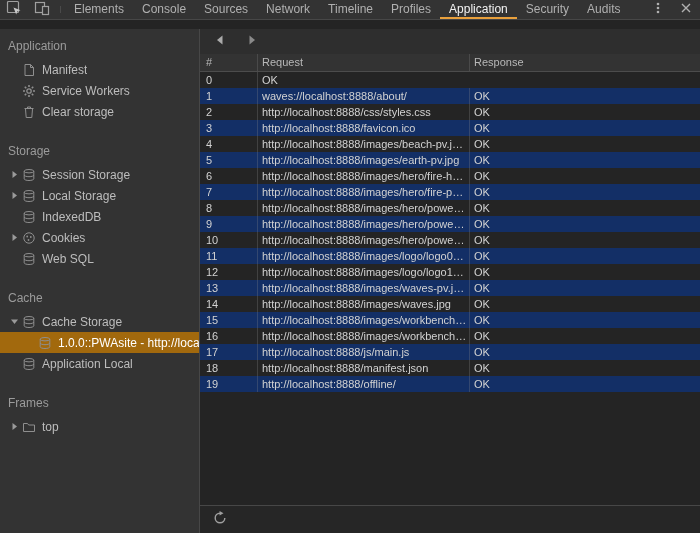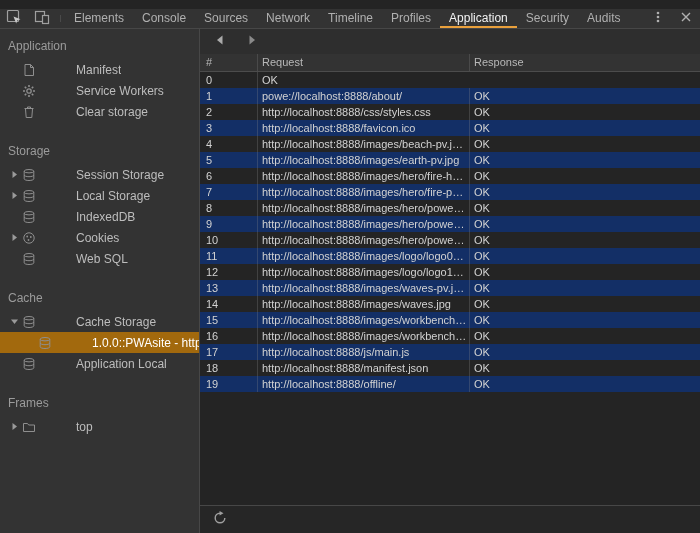--- a/index.html
+++ b/index.html
@@ -8,21 +8,21 @@
     background: #242424;
     font-family: "Liberation Sans", "DejaVu Sans", sans-serif;
     font-size: 12px;
     color: #c8c8c8;
     overflow: hidden;
     position: relative;
   }
 
   
   .toolbar {
-    position: absolute; top: 9px; left: 0; width: 700px; height: 20px;
+    position: absolute; top: 0; left: 0; width: 700px; height: 20px;
     background: #333333; border-bottom: 1px solid #474747;
     display: flex; align-items: stretch;
   }
   .tb-btn { width: 28px; display: flex; align-items: center; justify-content: center; cursor: pointer; }
   .tb-sep { width: 1px; background: #4a4a4a; margin: 6px 4px; }
   .tabs { display: flex; }
   .tab {
     padding: 0 9px; display: flex; align-items: center;
     color: #b0b0b0; border-bottom: 2px solid transparent; cursor: pointer;
   }
@@ -35,21 +35,21 @@
     background: #333333; border-right: 1px solid #474747; overflow: hidden;
   }
   .section { padding-bottom: 12px; }
   .section-title { padding: 10px 8px 6px; color: #9b9b9b; }
   .tree-item {
     height: 21px; display: flex; align-items: center; padding-left: 8px;
     white-space: nowrap; overflow: hidden; color: #bdbdbd; cursor: pointer;
   }
   .tree-item .expander { width: 13px; flex: 0 0 13px; display: flex; align-items: center; justify-content: center; }
   .tree-item .icon { width: 16px; flex: 0 0 16px; display: flex; align-items: center; justify-content: center; margin-right: 5px; }
-  .tree-item .label { overflow: hidden; margin-left: 34px; }
+  .tree-item .label { overflow: hidden; }
   .tree-item.child { padding-left: 24px; }
   .tree-item.selected { background: var(--amber); color: #ffffff; }
 
   
   .main {
     position: absolute; top: 29px; left: 200px; width: 500px; height: 504px;
     display: flex; flex-direction: column; background: #242424;
   }
   .navbar {
     height: 25px; flex: 0 0 25px; background: #2e2e2e;
@@ -321,21 +321,21 @@
     <div class="col-req">Request</div>
     <div class="col-resp">Response</div>
   </div>
   <div class="grid-body">
       <div class="grid-row">
         <div class="col-n">0</div>
         <div class="col-resp">OK</div>
       </div>
       <div class="grid-row">
         <div class="col-n">1</div>
-        <div class="col-req">powe://localhost:8888/about/</div>
+        <div class="col-req">waves://localhost:8888/about/</div>
         <div class="col-resp">OK</div>
       </div>
       <div class="grid-row">
         <div class="col-n">2</div>
         <div class="col-req">http://localhost:8888/css/styles.css</div>
         <div class="col-resp">OK</div>
       </div>
       <div class="grid-row">
         <div class="col-n">3</div>
         <div class="col-req">http://localhost:8888/favicon.ico</div>

